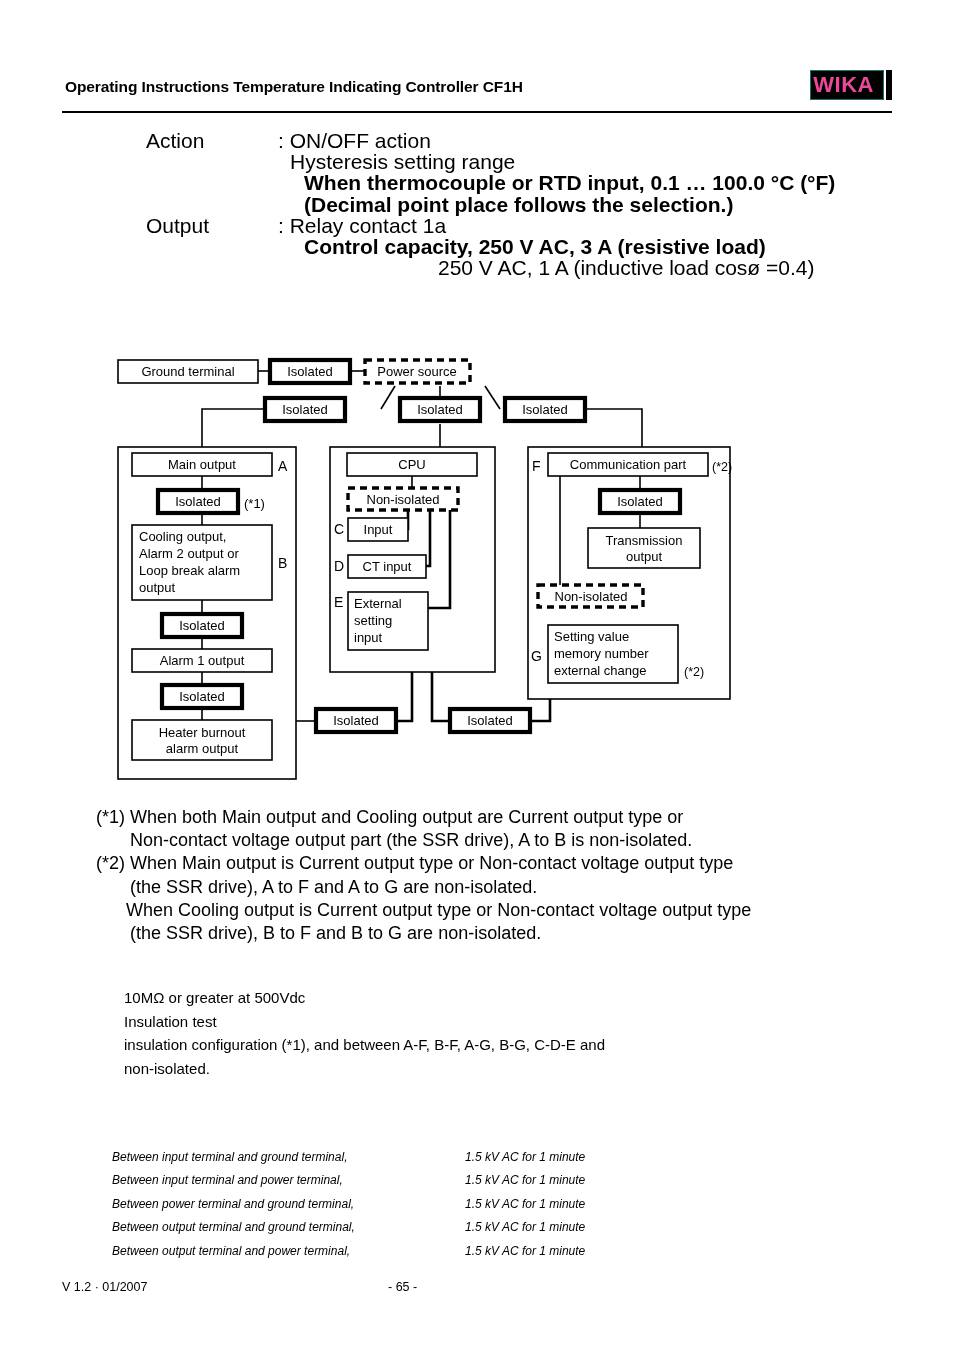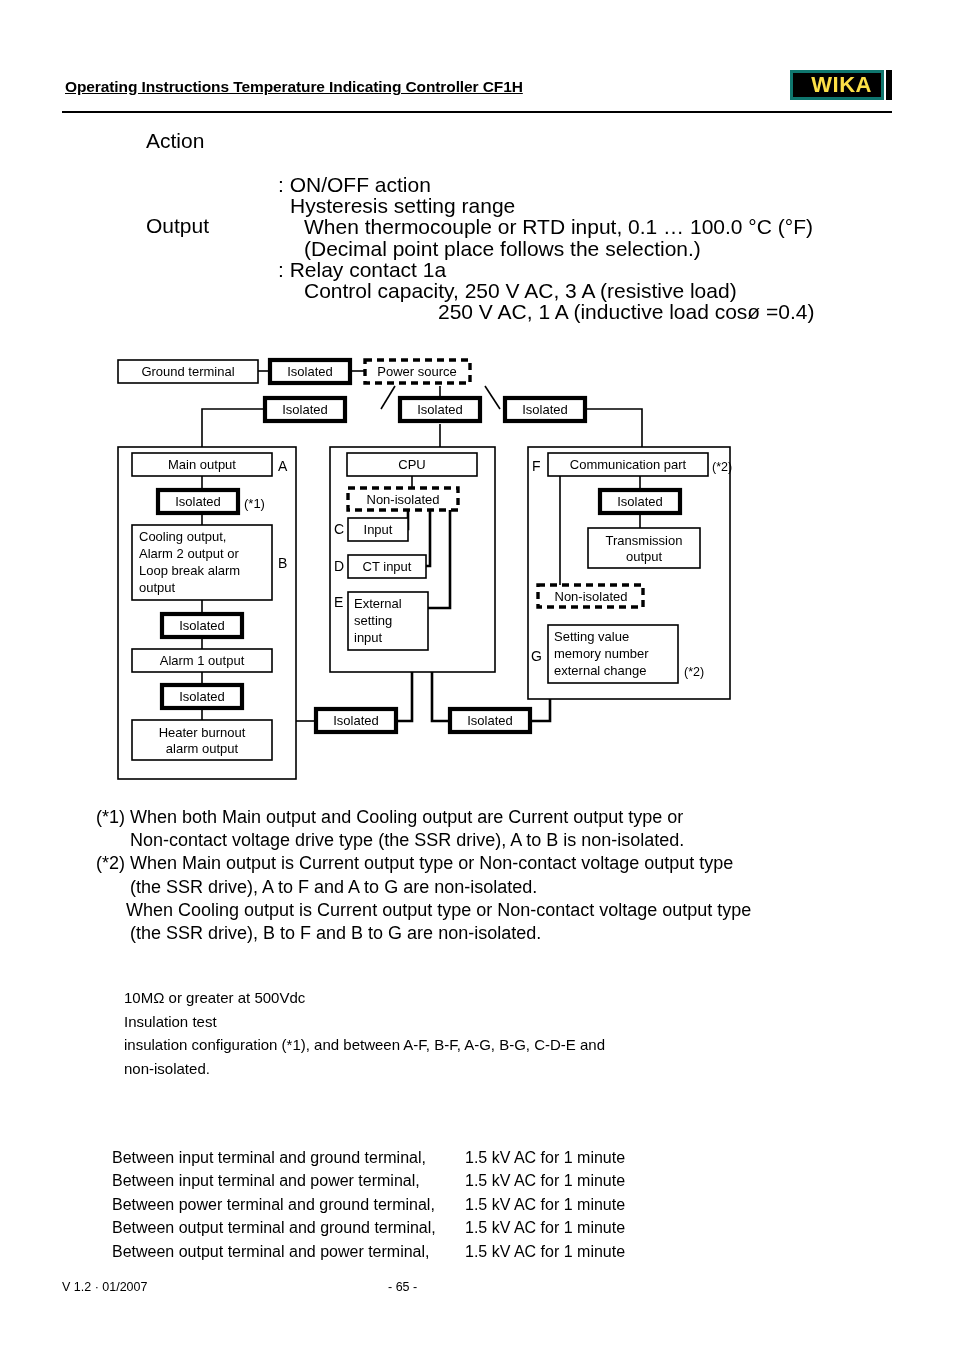--- a/index.html
+++ b/index.html
@@ -28,41 +28,40 @@
     height: 44px;
   }
   #header-title {
     position: absolute;
     left: 3px;
     top: 8px;
     font-size: 15.5px;
     font-weight: bold;
     letter-spacing: -0.1px;
     white-space: nowrap;
-    text-decoration: underline;
   }
   #wika-logo {
     position: absolute;
     right: 0px;
     top: 0px;
     display: flex;
     align-items: stretch;
     height: 30px;
   }
   #wika-box {
     background: #000000;
-    color: #fde047;
+    color: #ec4899;
     font-size: 22px;
     font-weight: bold;
     letter-spacing: 0.5px;
-    padding: 1px 9px 3px 18px;
+    padding: 1px 9px 3px 2px;
     line-height: 25px;
     display: flex;
     align-items: center;
-    border: 3px solid #0f766e;
+    border: 1px solid #0f766e;
   }
   #wika-bar {
     width: 6px;
     background: #000000;
     margin-left: 2px;
   }
   #header-rule {
     position: absolute;
     left: 0px;
     top: 41px;
@@ -75,23 +74,23 @@
   #spec {
     position: absolute;
     left: 146px;
     top: 130px;
     width: 760px;
     font-size: 21px;
     line-height: 21.2px;
   }
   .spec-row { position: relative; height: 21.2px; white-space: nowrap; }
   .spec-label { position: absolute; left: 0; top: 0; }
-  .spec-val  { position: absolute; left: 132px; top: 0; margin-top: 44px; }
+  .spec-val  { position: absolute; left: 132px; top: 0; }
   .ind1 { left: 144px !important; }
-  .ind2 { left: 158px !important; }
+  .ind2 { left: 158px !important; font-weight: bold; }
   .ind3 { left: 292px !important; }
 
   
   #diagram {
     position: absolute;
     left: 110px;
     top: 352px;
     width: 640px;
     height: 440px;
   }
@@ -145,22 +144,23 @@
   .ins-row { position: relative; height: 23.6px; white-space: nowrap; }
   .ins-a { position: absolute; left: 0; top: 0; }
   .ins-b { position: absolute; left: 200px; top: 0; }
 
   
   #voltage {
     position: absolute;
     left: 112px;
     top: 1146px;
     width: 790px;
-    font-size: 16px;
+    font-size: 12px;
     line-height: 23.4px;
+    font-style: italic;
   }
   .vt-row { position: relative; height: 23.4px; white-space: nowrap; }
   .vt-desc { position: absolute; left: 0; top: 0; }
   .vt-val  { position: absolute; left: 353px; top: 0; }
 
   
   #footer {
     position: absolute;
     left: 62px;
     top: 1280px;
@@ -348,21 +348,21 @@
       <path class="conn-thick" d="M 420 369 L 440 369 L 440 347"></path>
 
     </svg>
   </div>
 
   <div id="footnotes">
     <div class="fn-row">
       <span class="fn-hang">(*1) When both Main output and Cooling output are Current output type or</span>
     </div>
     <div class="fn-row">
-      <span class="fn-in1">Non-contact voltage drive type (the SSR drive), A to B is non-isolated.</span>
+      <span class="fn-in1">Non-contact voltage output part (the SSR drive), A to B is non-isolated.</span>
     </div>
     <div class="fn-row">
       <span class="fn-hang">(*2) When Main output is Current output type or Non-contact voltage output type</span>
     </div>
     <div class="fn-row">
       <span class="fn-in1">(the SSR drive), A to F and A to G are non-isolated.</span>
     </div>
     <div class="fn-row">
       <span class="fn-in2">When Cooling output is Current output type or Non-contact voltage output type</span>
     </div>

